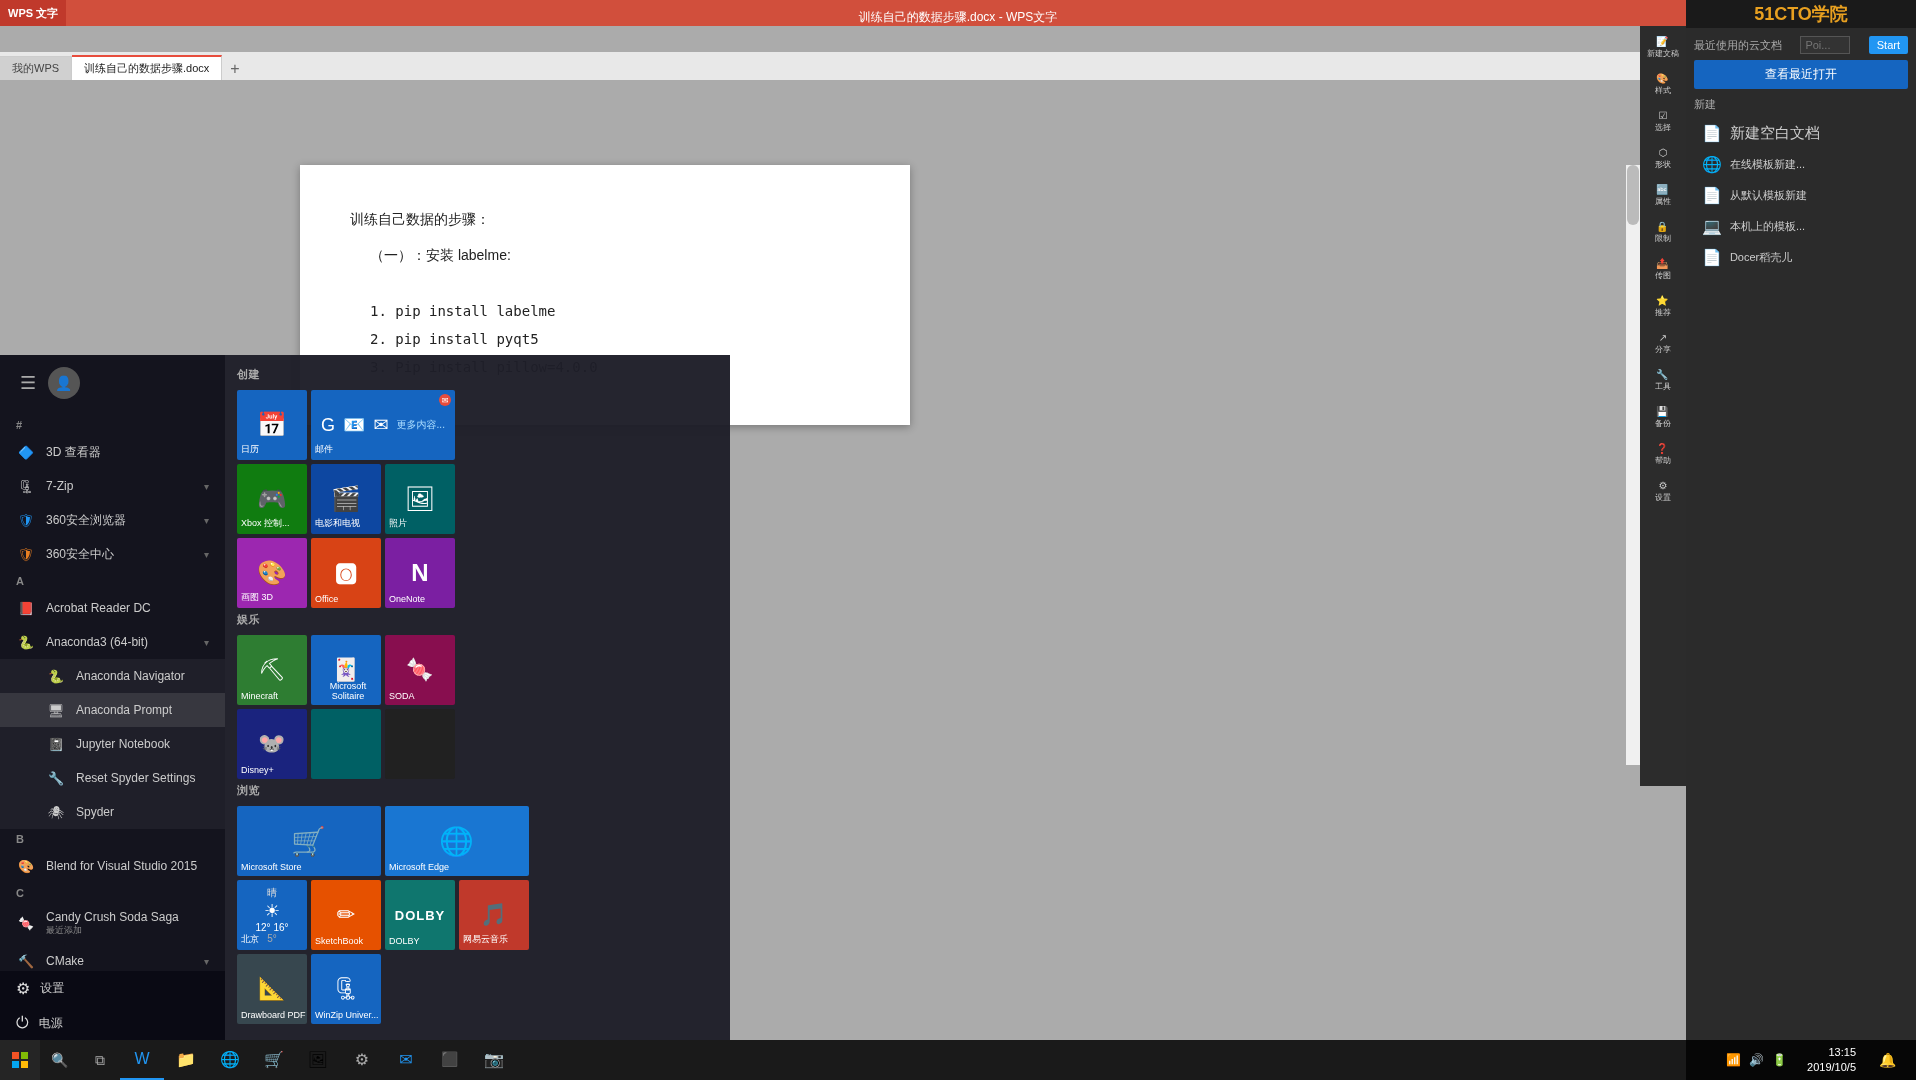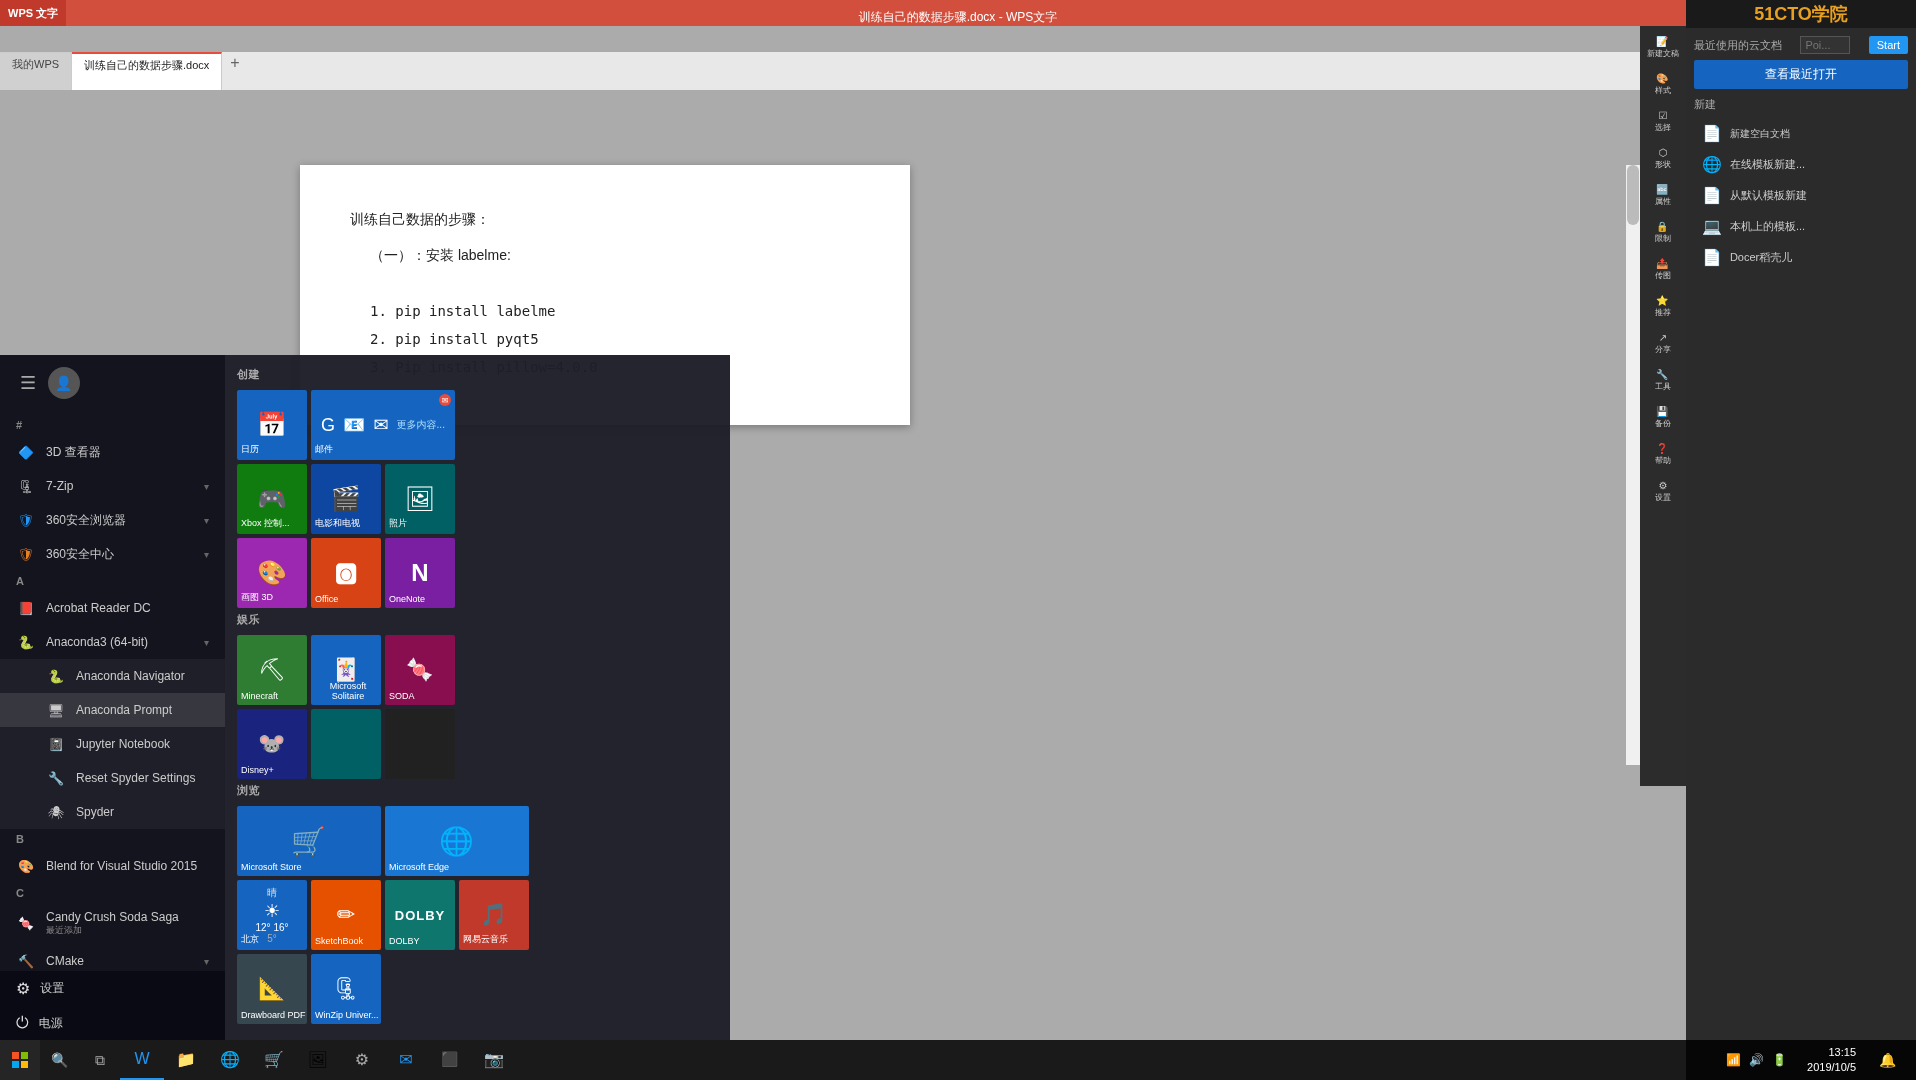--- a/index.html
+++ b/index.html
@@ -11,21 +11,21 @@
     .wps-title-left { display: flex; align-items: center; height: 100%; }
     .wps-logo-btn { background: #c0392b; color: white; font-size: 11px; padding: 2px 8px; height: 100%; display: flex; align-items: center; font-weight: bold; }
     .wps-menu { display: flex; }
     .wps-menu-item { color: white; font-size: 11px; padding: 4px 10px; cursor: pointer; }
     .wps-title-center { position: absolute; left: 50%; transform: translateX(-50%); color: white; font-size: 12px; }
     .wps-title-right { position: absolute; right: 0; display: flex; align-items: center; height: 100%; }
     .wps-btn { color: white; font-size: 11px; padding: 0 8px; height: 100%; display: flex; align-items: center; cursor: pointer; }
     .wps-close { background: #e74c3c; }
 
     
-    .wps-tabs { position: absolute; top: 52px; left: 0; right: 0; height: 38px; background: #e8e8e8; display: flex; }
+    .wps-tabs { position: absolute; top: 52px; left: 0; right: 0; height: 28px; background: #e8e8e8; display: flex; align-items: flex-end; }
     .wps-tab { font-size: 11px; padding: 4px 12px; background: #d0d0d0; border-top: 1px solid #ccc; border-right: 1px solid #ccc; cursor: pointer; color: #444; white-space: nowrap; overflow: hidden; text-overflow: ellipsis; max-width: 200px; }
     .wps-tab.active { background: white; border-top: 2px solid #e74c3c; color: #222; }
     .wps-tab-add { font-size: 16px; padding: 2px 8px; cursor: pointer; color: #666; }
 
     
     .right-panel { position: absolute; top: 0; right: 0; width: 230px; height: 100%; background: #2b2b2b; color: #ccc; font-size: 12px; }
     .right-panel-logo { color: #e8a020; font-size: 18px; font-weight: bold; }
     .rp-item { display: flex; align-items: center; gap: 8px; padding: 6px 8px; cursor: pointer; border-radius: 3px; }
 
     
@@ -122,21 +122,21 @@
     <div style="padding:8px;">
       <div style="display:flex; justify-content:space-between; align-items:center; margin-bottom:6px;">
         <span style="font-size:11px;color:#aaa;">最近使用的云文档</span>
         <input style="font-size: 11px; padding: 2px 4px; width: 50px; background: rgb(51, 51, 51); border: 1px solid rgb(85, 85, 85); color: rgb(204, 204, 204);" placeholder="Poi...">
         <button style="background:#2196F3; color:white; border:none; padding:3px 8px; font-size:11px; cursor:pointer; border-radius:2px;">Start</button>
       </div>
       <button style="width:100%; background:#1565C0; color:white; border:none; padding:6px; font-size:12px; cursor:pointer; border-radius:2px; margin-bottom:8px;">查看最近打开</button>
       <div style="font-size:11px; color:#aaa; margin-bottom:6px;">新建</div>
       <div class="rp-item">
         <span style="font-size:16px;">📄</span>
-        <span style="font-size:10px;color:#ccc;">新建空白文档</span>
+        <span style="font-size:15px;color:#ccc;">新建空白文档</span>
       </div>
       <div class="rp-item">
         <span style="font-size:16px;">🌐</span>
         <span style="font-size:11px;color:#ccc;">在线模板新建...</span>
       </div>
       <div class="rp-item">
         <span style="font-size:16px;">📄</span>
         <span style="font-size:11px;color:#ccc;">从默认模板新建</span>
       </div>
       <div class="rp-item">

